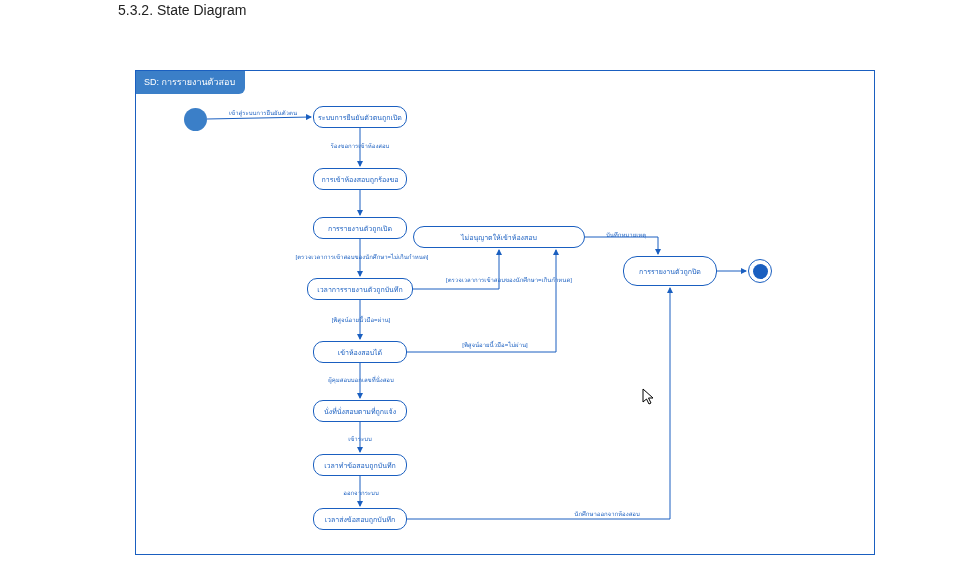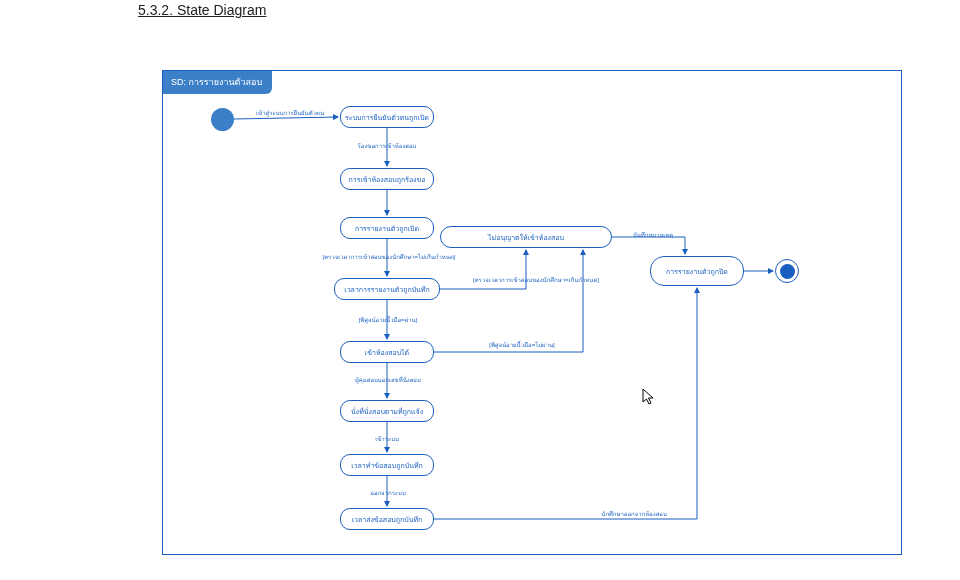--- a/index.html
+++ b/index.html
@@ -6,34 +6,32 @@
     body {
       width: 960px;
       height: 580px;
       font-family: Tahoma, Arial, sans-serif;
       background: #ffffff;
       position: relative;
       overflow: hidden;
     }
     .title {
       position: absolute;
-      left: 138px;
+      left: 118px;
       top: 2px;
       font-size: 14px;
       color: #222;
-      text-decoration: underline;
     }
     .frame {
       position: absolute;
       left: 135px;
       top: 70px;
       width: 740px;
       height: 485px;
       border: 1px solid #1a5fc0;
-      margin-left: 27px;
     }
     .frame-tab {
       position: absolute;
       left: 0;
       top: 0;
       background: #3b7fc8;
       color: #fff;
       font-size: 9px;
       padding: 4px 10px 5px 8px;
       border-radius: 0 0 6px 0;

